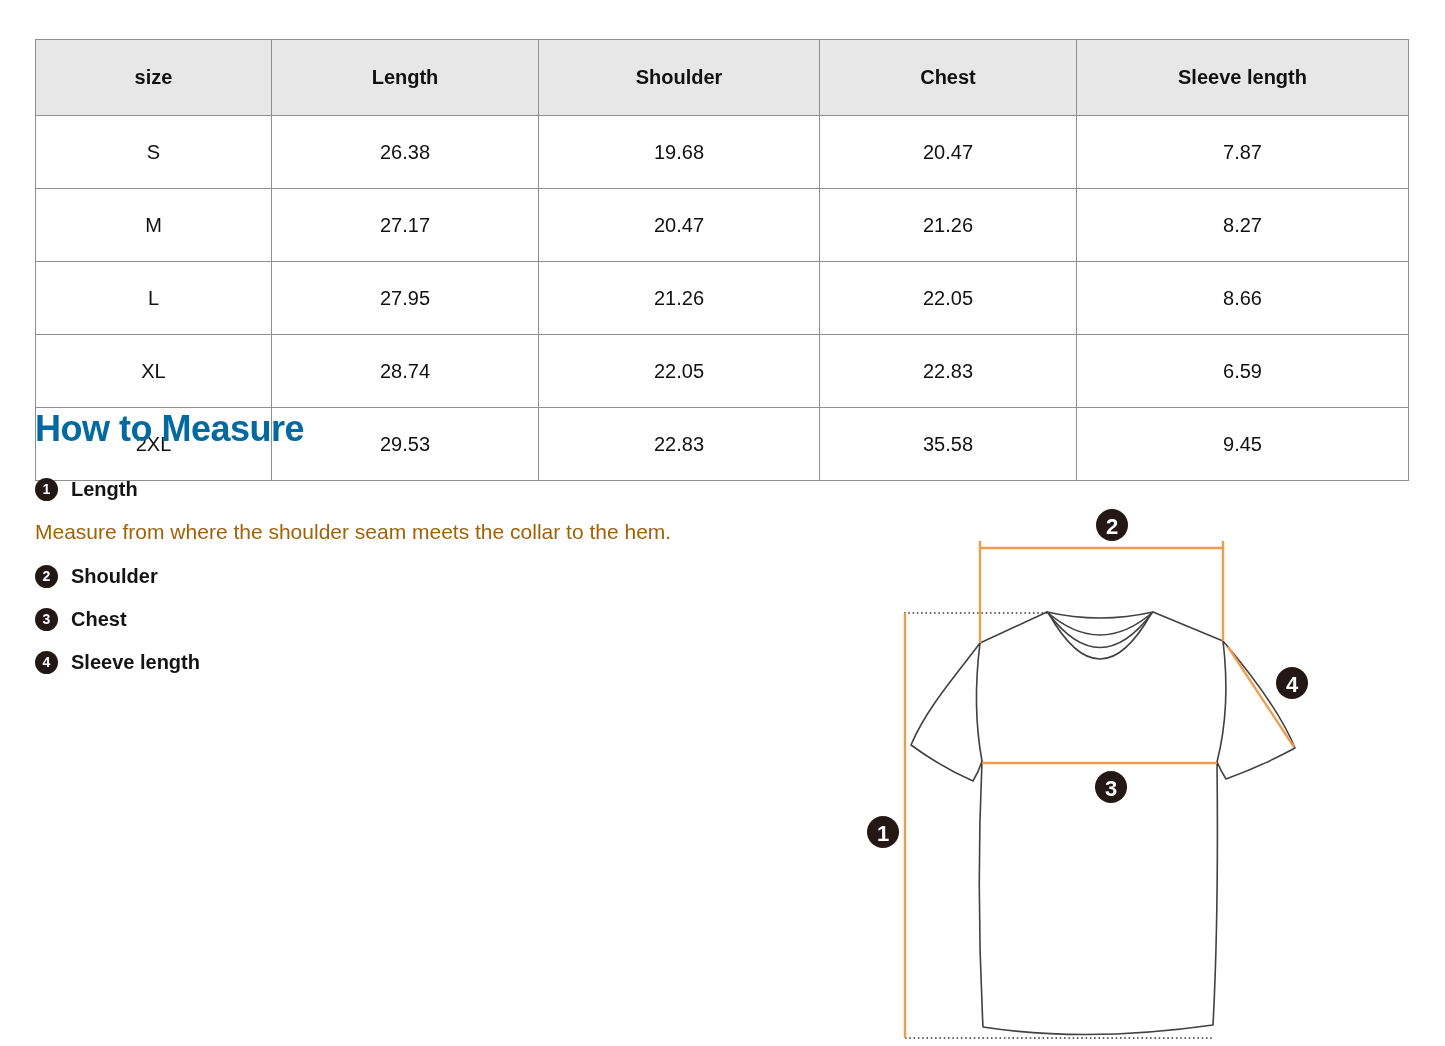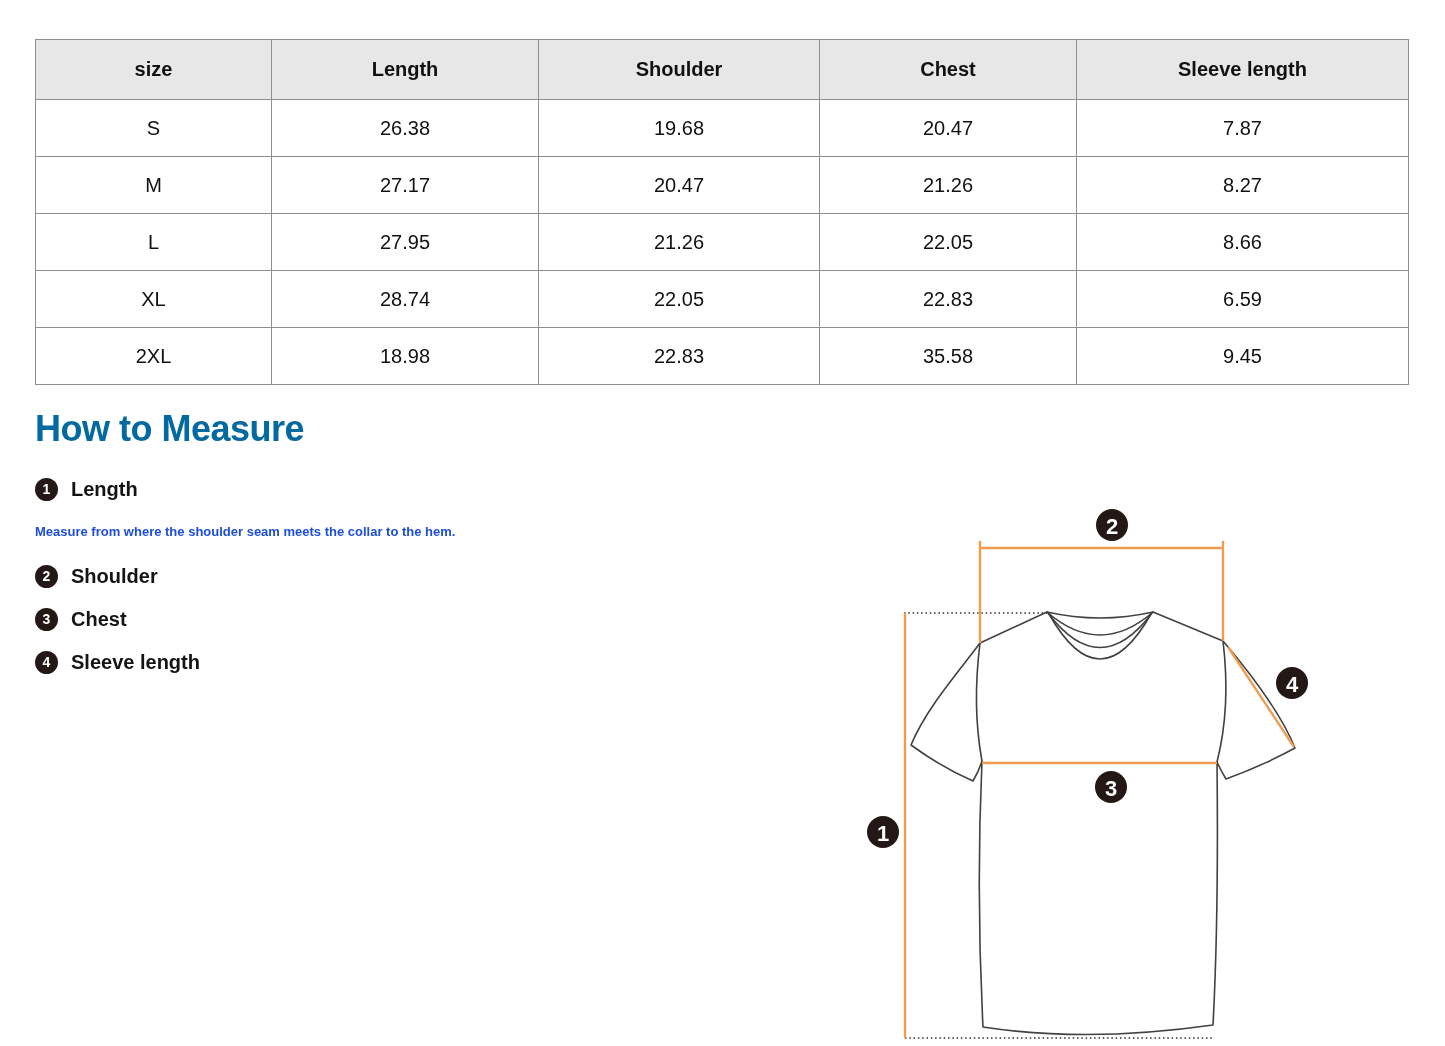--- a/index.html
+++ b/index.html
@@ -8,41 +8,41 @@
     background:#ffffff;color:#121212;
     font-family:"Liberation Sans", sans-serif;
   }
   
   .size-table{
     position:absolute;left:35px;top:39px;width:1373px;
     border-collapse:collapse;table-layout:fixed;
   }
   .size-table th,.size-table td{
     border:1px solid #8f8f8f;text-align:center;vertical-align:middle;
-    font-size:20px;color:#111;padding:0;
+    font-size:20px;color:#111;padding:8px;
   }
   .size-table th{background:#e7e7e7;font-weight:700;height:59px;}
   .size-table td{height:56px;font-weight:400;background:#ffffff;}
   
   .htm-title{
     position:absolute;left:35px;top:409px;margin:0;
     font-size:36px;line-height:40px;font-weight:800;letter-spacing:-0.5px;color:#0369a1;
   }
   .measure-list{position:absolute;left:35px;top:476px;width:880px;}
   .m-head{
     display:flex;align-items:center;gap:13px;margin:0 0 17px 0;
     font-size:20px;font-weight:700;line-height:26px;color:#141414;
   }
   .m-badge{
     width:23px;height:23px;border-radius:50%;background:#231815;color:#fff;
     font-size:14px;font-weight:700;display:flex;align-items:center;justify-content:center;
     flex:0 0 auto;
   }
   .m-desc{
-    margin:0 0 18px 0;font-size:13px;line-height:26px;font-weight:700;color:#1d4ed8;
+    margin:0 0 18px 0;font-size:21px;line-height:26px;font-weight:400;color:#a16207;
   }
   
   .diagram{position:absolute;left:865px;top:495px;width:470px;height:551px;}
   .badge-num{font-family:"Liberation Sans",sans-serif;font-weight:700;font-size:22px;}
 </style>
 </head>
 <body>
 
 <table class="size-table">
   <colgroup>
@@ -85,21 +85,21 @@
     </tr>
     <tr>
       <td>XL</td>
       <td>28.74</td>
       <td>22.05</td>
       <td>22.83</td>
       <td>6.59</td>
     </tr>
     <tr>
       <td>2XL</td>
-      <td>18.98</td>
+      <td>29.53</td>
       <td>22.83</td>
       <td>35.58</td>
       <td>9.45</td>
     </tr>
   </tbody>
 </table>
 
 <h2 class="htm-title">How to Measure</h2>
 
 <div class="measure-list">

